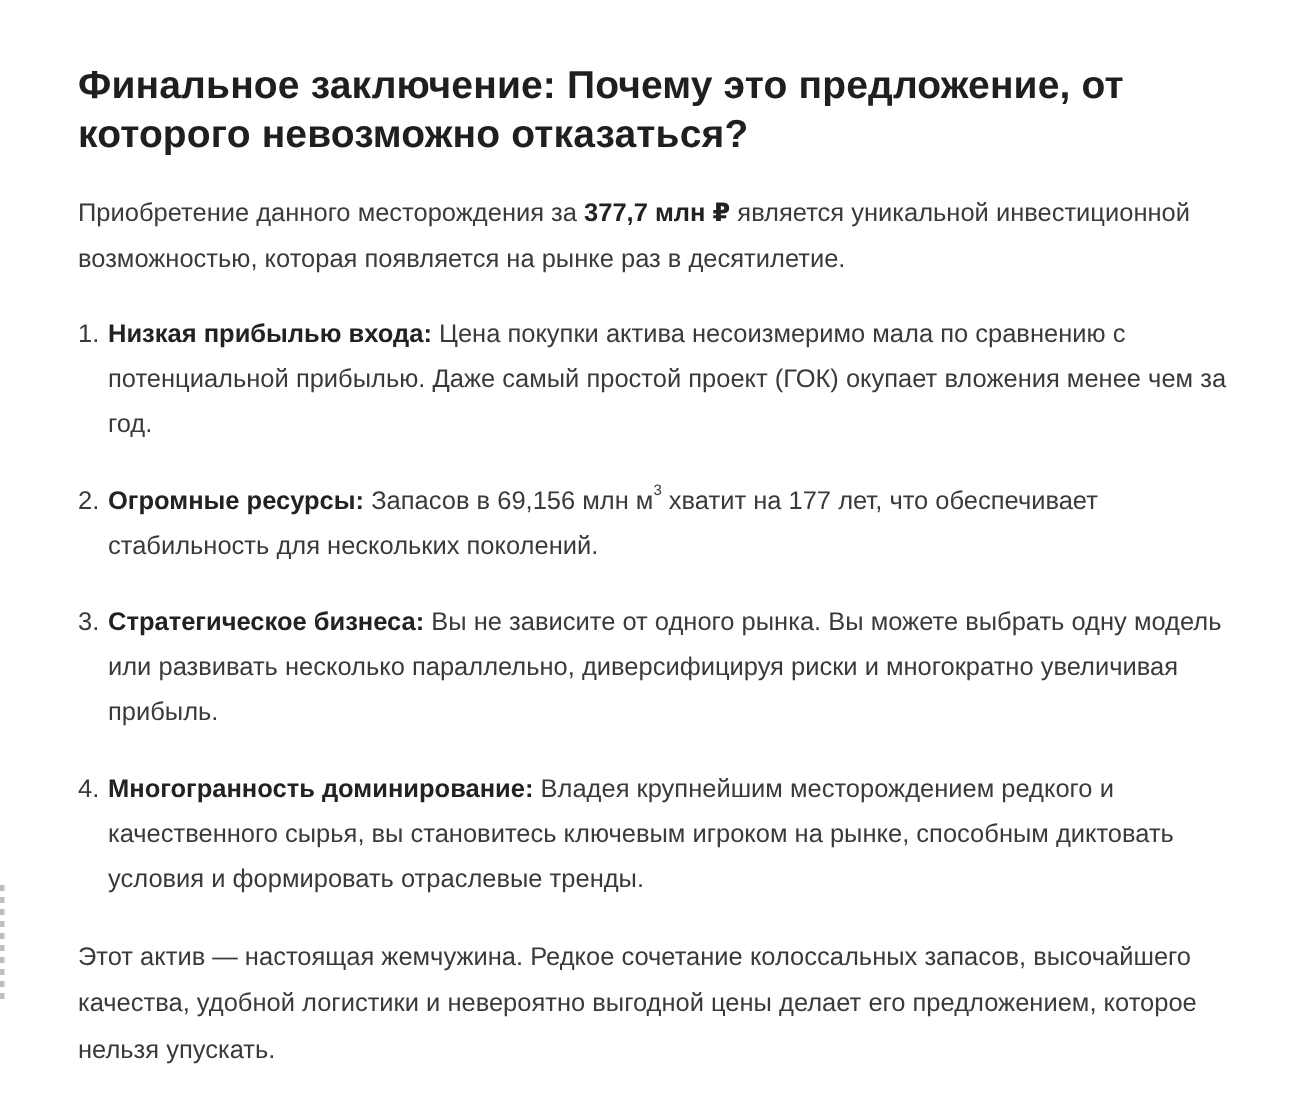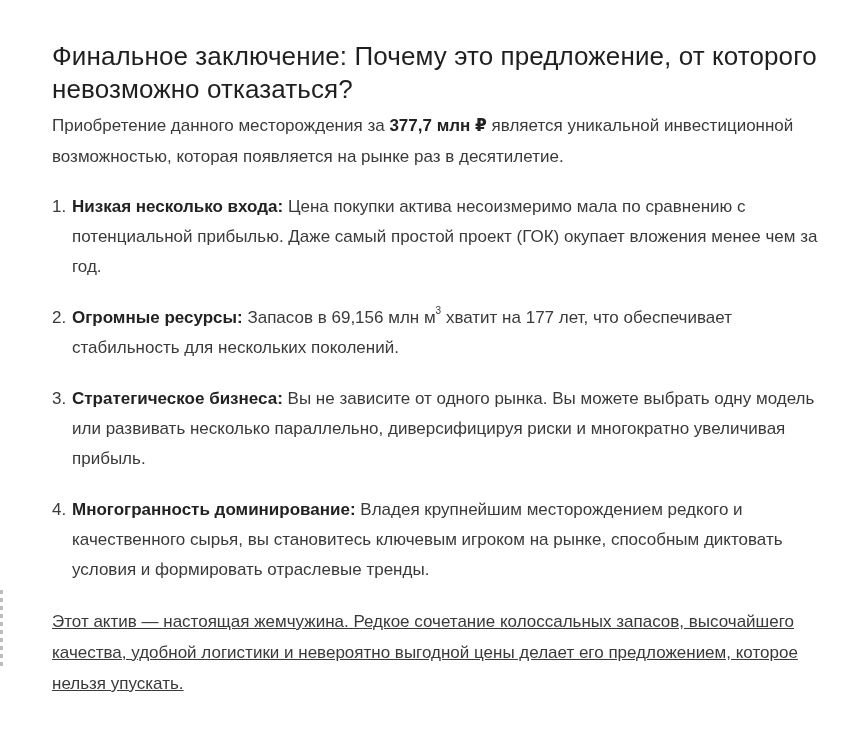--- a/index.html
+++ b/index.html
@@ -18,52 +18,52 @@
     .content {
       position: absolute;
       left: 52px;
       top: 40px;
       width: 780px;
     }
     h2.title {
       margin: 0;
       font-size: 26px;
       line-height: 33px;
-      font-weight: normal;
+      font-weight: bold;
       color: #1f1f1f;
       letter-spacing: 0.1px;
     }
     p {
       margin: 0;
       font-size: 17px;
       line-height: 31px;
       color: #3a3a3a;
     }
-    .intro { margin-top: 4px; }
+    .intro { margin-top: 20px; }
     b { color: #222222; font-weight: bold; }
     ol.points {
       list-style: none;
       margin: 20px 0 0 0;
       padding: 0;
     }
     ol.points li {
       position: relative;
       padding-left: 20px;
       font-size: 17px;
       line-height: 30px;
       color: #3a3a3a;
       margin-bottom: 21px;
     }
     ol.points li .num {
       position: absolute;
       left: 0;
       top: 0;
     }
     sup { font-size: 10px; line-height: 0; position: relative; top: -2px; }
-    .outro { margin-top: 3px; line-height: 31px; text-decoration: underline; }
+    .outro { margin-top: 3px; line-height: 31px; }
     .scroll-dots {
       position: absolute;
       left: 0;
       top: 590px;
       width: 3px;
       height: 78px;
       background-image: linear-gradient(#bdbdbd 50%, transparent 50%);
       background-size: 3px 8px;
     }
   </style>
@@ -73,21 +73,21 @@
 <div class="scroll-dots"></div>
 
 <div class="content">
   <h2 class="title">Финальное заключение: Почему это предложение, от которого невозможно отказаться?</h2>
 
   <p class="intro"><span>Приобретение данного месторождения за </span><b>377,7 млн ₽</b><span> является уникальной инвестиционной возможностью, которая появляется на рынке раз в десятилетие.</span></p>
 
   <ol class="points">
     <li>
       <span class="num">1.</span>
-      <b>Низкая несколько входа:</b><span> Цена покупки актива несоизмеримо мала по сравнению с потенциальной прибылью. Даже самый простой проект (ГОК) окупает вложения менее чем за год.</span>
+      <b>Низкая прибылью входа:</b><span> Цена покупки актива несоизмеримо мала по сравнению с потенциальной прибылью. Даже самый простой проект (ГОК) окупает вложения менее чем за год.</span>
     </li>
     <li>
       <span class="num">2.</span>
       <b>Огромные ресурсы:</b><span> Запасов в 69,156 млн м</span><sup>3</sup><span> хватит на 177 лет, что обеспечивает стабильность для нескольких поколений.</span>
     </li>
     <li>
       <span class="num">3.</span>
       <b>Стратегическое бизнеса:</b><span> Вы не зависите от одного рынка. Вы можете выбрать одну модель или развивать несколько параллельно, диверсифицируя риски и многократно увеличивая прибыль.</span>
     </li>
     <li>

